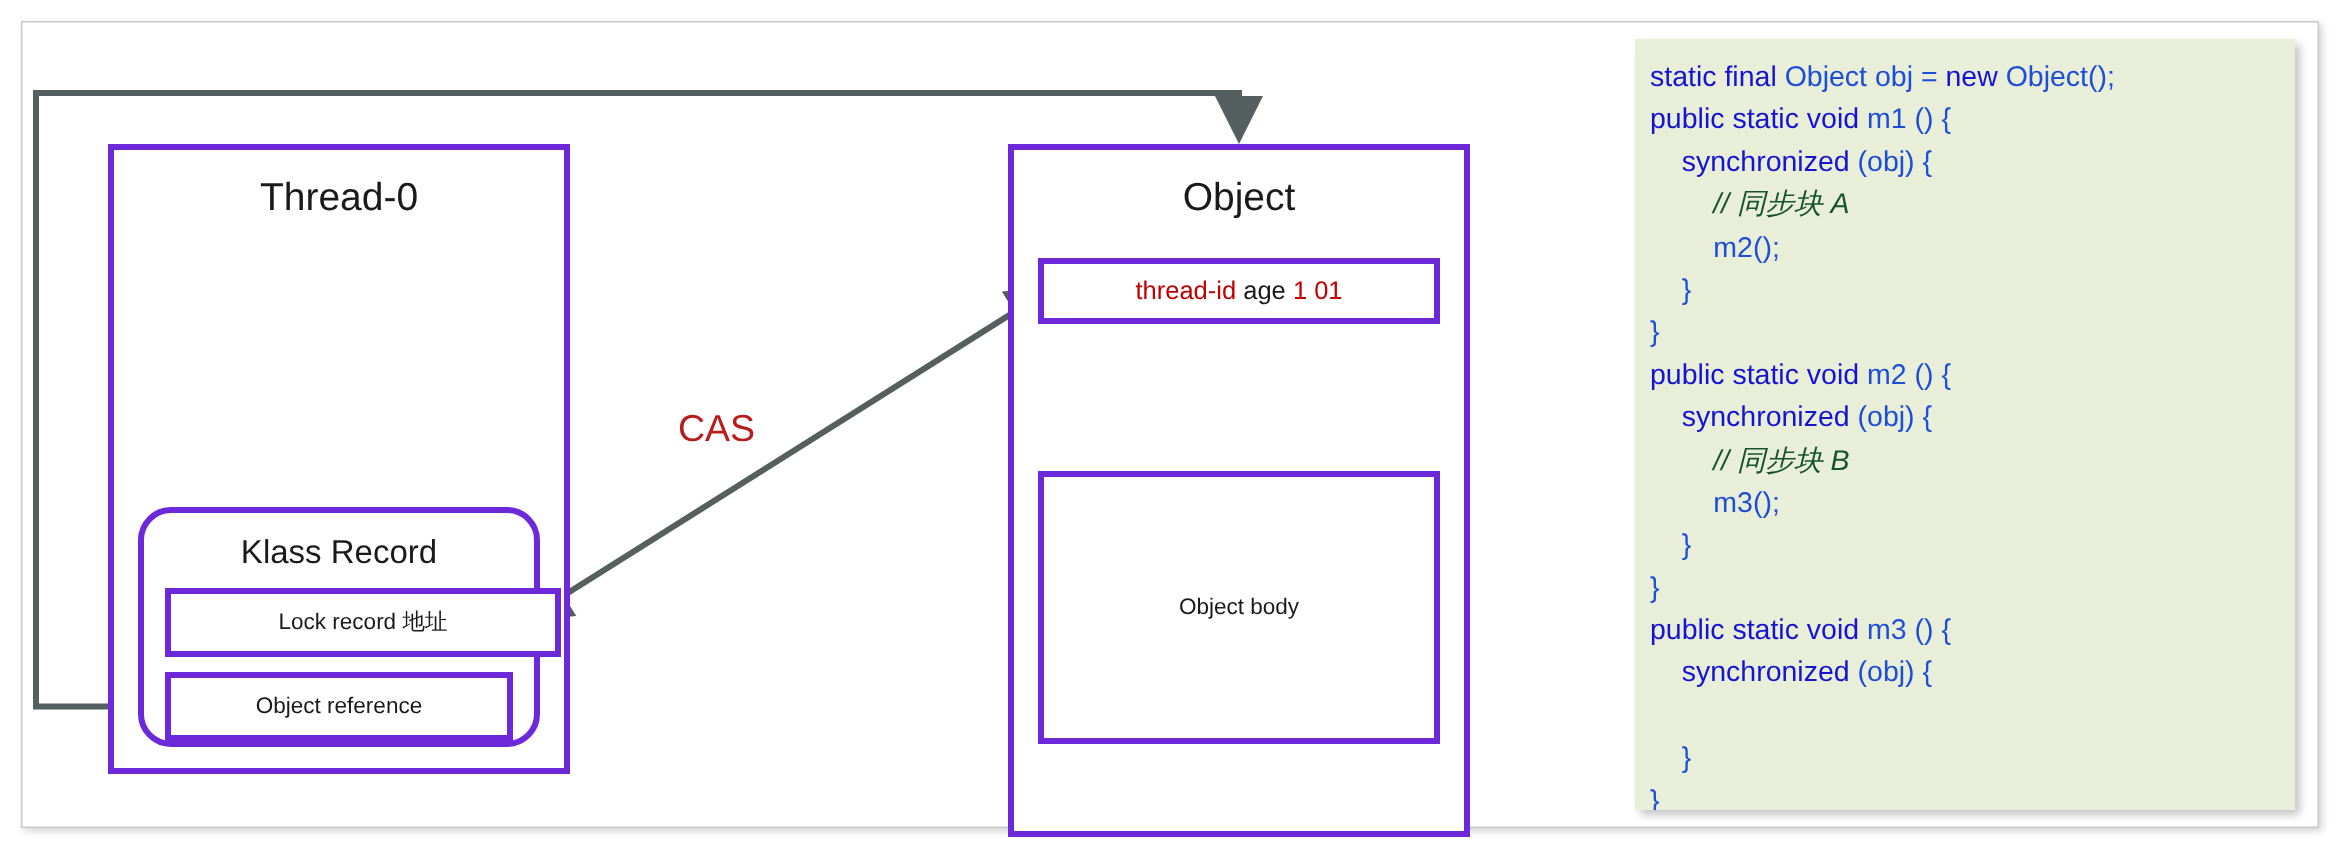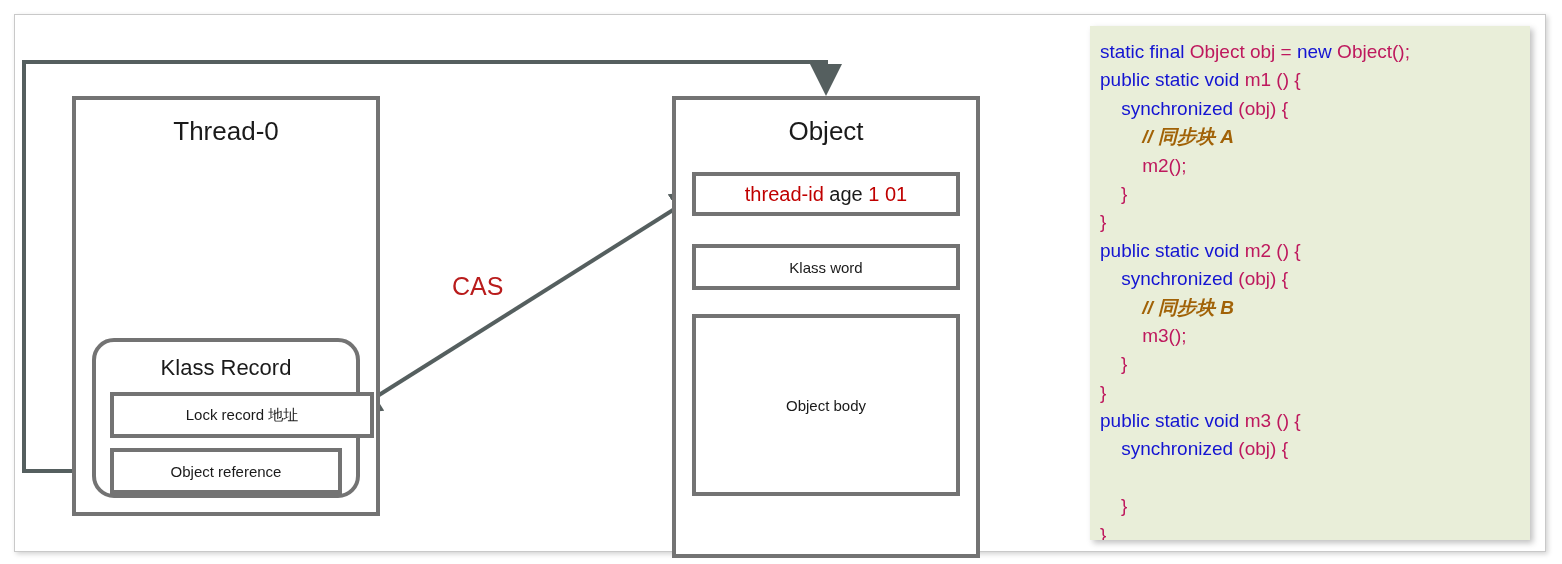--- a/index.html
+++ b/index.html
@@ -20,21 +20,21 @@
     width:1532px; height:538px;
     border:1px solid #c9c9c9;
     background:#ffffff;
     box-shadow:2px 2px 5px rgba(0,0,0,0.18);
     box-sizing:border-box;
   }
 
   
   .rbox{
     position:absolute;
-    border:4px solid #737373;
+    border:4px solid #6d28d9;
     background:#ffffff;
     box-sizing:border-box;
   }
   .rbox-round{ border-radius:22px; }
 
   .box-title{
     position:absolute;
     left:0; right:0;
     text-align:center;
     color:#1a1a1a;
@@ -62,21 +62,21 @@
   .small-cell-text{ font-size:15px; }
 
   
   #object-box{ left:672px; top:96px; width:308px; height:462px; }
   #object-title{ top:16px; font-size:26px; }
 
   #markword-box{ left:692px; top:172px; width:268px; height:44px; }
   #markword-text{
     position:absolute; left:0; right:0; top:50%;
     transform:translateY(-50%);
-    text-align:center; font-size:20px; white-space:nowrap;
+    text-align:center; font-size:17px; white-space:nowrap;
   }
   .mw-red{ color:#c00000; }
   .mw-black{ color:#1a1a1a; }
 
   #klass-box{ left:692px; top:244px; width:268px; height:46px; }
   #objbody-box{ left:692px; top:314px; width:268px; height:182px; }
 
   
   #connectors{
     position:absolute; left:0; top:0;
@@ -105,22 +105,22 @@
   }
   #code-lines{
     font-family:"Liberation Sans","DejaVu Sans",sans-serif;
     font-size:19px;
     line-height:28.4px;
     color:#161616;
     white-space:pre;
   }
   .code-line{ white-space:pre; height:28.4px; }
   .kw{ color:#1414d2; }
-  .cmt{ color:#a16207; font-style:italic;font-weight:bold; }
-  .pl{ color:#be185d; }
+  .cmt{ color:#14532d; font-style:italic; }
+  .pl{ color:#1d4ed8; }
 </style>
 </head>
 <body>
 
 <div id="page">
 
   <div class="outer-frame"></div>
 
   <svg id="connectors" viewBox="0 0 1562 564" xmlns="http://www.w3.org/2000/svg">
     <defs>
@@ -156,23 +156,20 @@
   </div>
 
   <div class="rbox" id="object-box">
     <div class="box-title" id="object-title">Object</div>
   </div>
 
   <div class="rbox" id="markword-box">
     <div id="markword-text"><span class="mw-red">thread-id</span><span class="mw-black">&nbsp;</span><span class="mw-black">age</span><span class="mw-black">&nbsp;</span><span class="mw-red">1 01</span></div>
   </div>
 
-  <div class="rbox" id="klass-box">
-    <div class="cell-text small-cell-text">Klass word</div>
-  </div>
 
   <div class="rbox" id="objbody-box">
     <div class="cell-text small-cell-text">Object body</div>
   </div>
 
   <div id="code-panel">
     <div id="code-lines"><div class="code-line"><span class="kw">static final </span><span class="pl">Object obj = </span><span class="kw">new </span><span class="pl">Object();</span></div><div class="code-line"><span class="kw">public static void </span><span class="pl">m1 () {</span></div><div class="code-line"><span class="pl">    </span><span class="kw">synchronized </span><span class="pl">(obj) {</span></div><div class="code-line"><span class="cmt">        // 同步块 A</span></div><div class="code-line"><span class="pl">        m2();</span></div><div class="code-line"><span class="pl">    }</span></div><div class="code-line"><span class="pl">}</span></div><div class="code-line"><span class="kw">public static void </span><span class="pl">m2 () {</span></div><div class="code-line"><span class="pl">    </span><span class="kw">synchronized </span><span class="pl">(obj) {</span></div><div class="code-line"><span class="cmt">        // 同步块 B</span></div><div class="code-line"><span class="pl">        m3();</span></div><div class="code-line"><span class="pl">    }</span></div><div class="code-line"><span class="pl">}</span></div><div class="code-line"><span class="kw">public static void </span><span class="pl">m3 () {</span></div><div class="code-line"><span class="pl">    </span><span class="kw">synchronized </span><span class="pl">(obj) {</span></div><div class="code-line">&nbsp;</div><div class="code-line"><span class="pl">    }</span></div><div class="code-line"><span class="pl">}</span></div></div>
   </div>
 
 </div>

